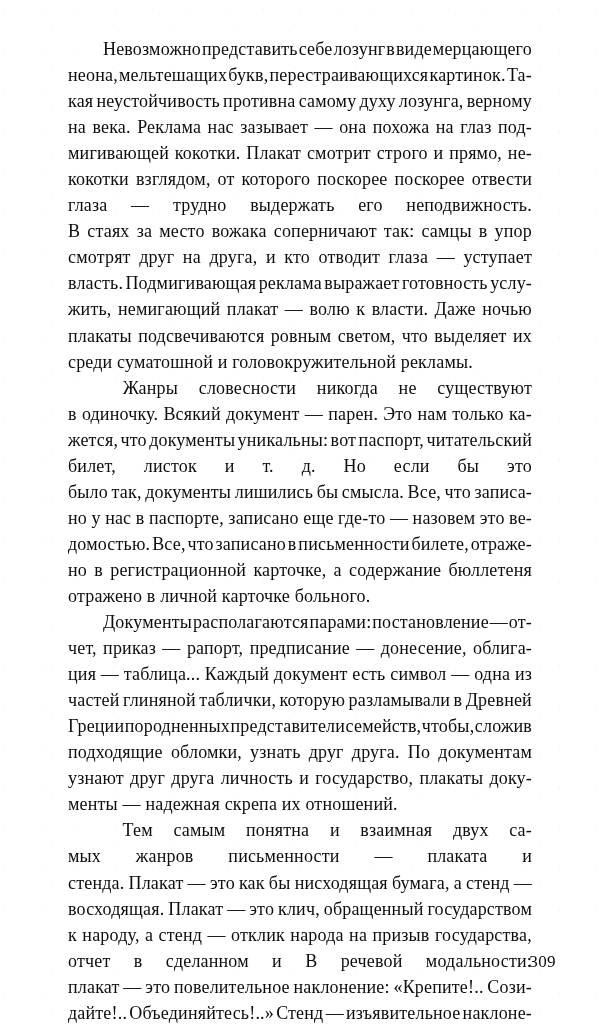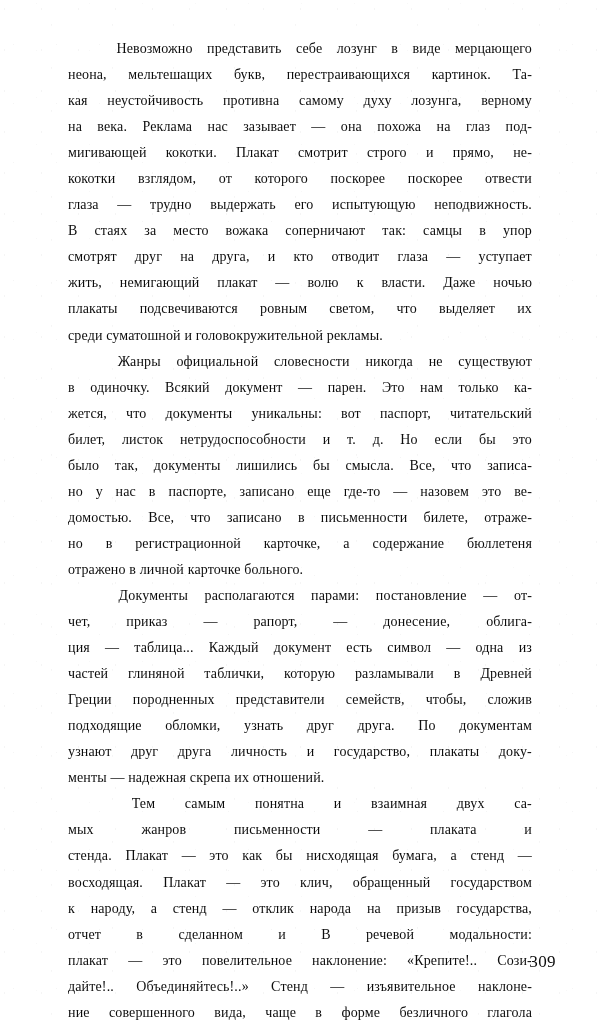--- a/index.html
+++ b/index.html
@@ -34,21 +34,21 @@
 
   .para {
     margin: 0;
     padding: 0;
   }
 
   
   .line {
     display: flex;
     white-space: pre;
-    font-size: 14px;
+    font-size: 18px;
     line-height: 26.05px;
     letter-spacing: 0.01em;
     height: 26.05px;
     align-items: baseline;
     text-align: right;
   }
   
   .line.just {
     justify-content: space-between;
   }
@@ -97,41 +97,42 @@
 <div class="scan-page">
 
   <div class="text-column" id="text-column">
       <div class="para">
         <div class="line just"><span class="indent"></span><span class="w">Невозможно</span><span class="w">представить</span><span class="w">себе</span><span class="w">лозунг</span><span class="w">в</span><span class="w">виде</span><span class="w">мерцающего</span></div>
         <div class="line just"><span class="w">неона,</span><span class="w">мельтешащих</span><span class="w">букв,</span><span class="w">перестраивающихся</span><span class="w">картинок.</span><span class="w">Та-</span></div>
         <div class="line just"><span class="w">кая</span><span class="w">неустойчивость</span><span class="w">противна</span><span class="w">самому</span><span class="w">духу</span><span class="w">лозунга,</span><span class="w">верному</span></div>
         <div class="line just"><span class="w">на</span><span class="w">века.</span><span class="w">Реклама</span><span class="w">нас</span><span class="w">зазывает</span><span class="w">—</span><span class="w">она</span><span class="w">похожа</span><span class="w">на</span><span class="w">глаз</span><span class="w">под-</span></div>
         <div class="line just"><span class="w">мигивающей</span><span class="w">кокотки.</span><span class="w">Плакат</span><span class="w">смотрит</span><span class="w">строго</span><span class="w">и</span><span class="w">прямо,</span><span class="w">не-</span></div>
         <div class="line just"><span class="w">кокотки</span><span class="w">взглядом,</span><span class="w">от</span><span class="w">которого</span><span class="w">поскорее</span><span class="w">поскорее</span><span class="w">отвести</span></div>
-        <div class="line just"><span class="w">глаза</span><span class="w">—</span><span class="w">трудно</span><span class="w">выдержать</span><span class="w">его</span><span class="w">испытующую</span><span class="w">неподвижность.</span></div>
+        <div class="line just"><span class="w">глаза</span><span class="w">—</span><span class="w">трудно</span><span class="w">выдержать</span><span class="w">его</span><span class="w">неподвижность.</span></div>
         <div class="line just"><span class="w">В</span><span class="w">стаях</span><span class="w">за</span><span class="w">место</span><span class="w">вожака</span><span class="w">соперничают</span><span class="w">так:</span><span class="w">самцы</span><span class="w">в</span><span class="w">упор</span></div>
         <div class="line just"><span class="w">смотрят</span><span class="w">друг</span><span class="w">на</span><span class="w">друга,</span><span class="w">и</span><span class="w">кто</span><span class="w">отводит</span><span class="w">глаза</span><span class="w">—</span><span class="w">уступает</span></div>
+        <div class="line just"><span class="w">власть.</span><span class="w">Подмигивающая</span><span class="w">реклама</span><span class="w">выражает</span><span class="w">готовность</span><span class="w">услу-</span></div>
         <div class="line just"><span class="w">жить,</span><span class="w">немигающий</span><span class="w">плакат</span><span class="w">—</span><span class="w">волю</span><span class="w">к</span><span class="w">власти.</span><span class="w">Даже</span><span class="w">ночью</span></div>
         <div class="line just"><span class="w">плакаты</span><span class="w">подсвечиваются</span><span class="w">ровным</span><span class="w">светом,</span><span class="w">что</span><span class="w">выделяет</span><span class="w">их</span></div>
         <div class="line last">среди суматошной и головокружительной рекламы.</div>
       </div>
       <div class="para">
-        <div class="line just"><span class="indent"></span><span class="w">Жанры</span><span class="w">официальной</span><span class="w">словесности</span><span class="w">никогда</span><span class="w">не</span><span class="w">существуют</span></div>
+        <div class="line just"><span class="indent"></span><span class="w">Жанры</span><span class="w">словесности</span><span class="w">никогда</span><span class="w">не</span><span class="w">существуют</span></div>
         <div class="line just"><span class="w">в</span><span class="w">одиночку.</span><span class="w">Всякий</span><span class="w">документ</span><span class="w">—</span><span class="w">парен.</span><span class="w">Это</span><span class="w">нам</span><span class="w">только</span><span class="w">ка-</span></div>
         <div class="line just"><span class="w">жется,</span><span class="w">что</span><span class="w">документы</span><span class="w">уникальны:</span><span class="w">вот</span><span class="w">паспорт,</span><span class="w">читательский</span></div>
-        <div class="line just"><span class="w">билет,</span><span class="w">листок</span><span class="w">нетрудоспособности</span><span class="w">и</span><span class="w">т.</span><span class="w">д.</span><span class="w">Но</span><span class="w">если</span><span class="w">бы</span><span class="w">это</span></div>
+        <div class="line just"><span class="w">билет,</span><span class="w">листок</span><span class="w">и</span><span class="w">т.</span><span class="w">д.</span><span class="w">Но</span><span class="w">если</span><span class="w">бы</span><span class="w">это</span></div>
         <div class="line just"><span class="w">было</span><span class="w">так,</span><span class="w">документы</span><span class="w">лишились</span><span class="w">бы</span><span class="w">смысла.</span><span class="w">Все,</span><span class="w">что</span><span class="w">записа-</span></div>
         <div class="line just"><span class="w">но</span><span class="w">у</span><span class="w">нас</span><span class="w">в</span><span class="w">паспорте,</span><span class="w">записано</span><span class="w">еще</span><span class="w">где-то</span><span class="w">—</span><span class="w">назовем</span><span class="w">это</span><span class="w">ве-</span></div>
         <div class="line just"><span class="w">домостью.</span><span class="w">Все,</span><span class="w">что</span><span class="w">записано</span><span class="w">в</span><span class="w">письменности</span><span class="w">билете,</span><span class="w">отраже-</span></div>
         <div class="line just"><span class="w">но</span><span class="w">в</span><span class="w">регистрационной</span><span class="w">карточке,</span><span class="w">а</span><span class="w">содержание</span><span class="w">бюллетеня</span></div>
         <div class="line last">отражено в личной карточке больного.</div>
       </div>
       <div class="para">
         <div class="line just"><span class="indent"></span><span class="w">Документы</span><span class="w">располагаются</span><span class="w">парами:</span><span class="w">постановление</span><span class="w">—</span><span class="w">от-</span></div>
-        <div class="line just"><span class="w">чет,</span><span class="w">приказ</span><span class="w">—</span><span class="w">рапорт,</span><span class="w">—</span><span class="w">донесение,</span><span class="w">облига-</span></div>
+        <div class="line just"><span class="w">чет,</span><span class="w">приказ</span><span class="w">—</span><span class="w">рапорт,</span><span class="w">предписание</span><span class="w">—</span><span class="w">донесение,</span><span class="w">облига-</span></div>
         <div class="line just"><span class="w">ция</span><span class="w">—</span><span class="w">таблица...</span><span class="w">Каждый</span><span class="w">документ</span><span class="w">есть</span><span class="w">символ</span><span class="w">—</span><span class="w">одна</span><span class="w">из</span></div>
         <div class="line just"><span class="w">частей</span><span class="w">глиняной</span><span class="w">таблички,</span><span class="w">которую</span><span class="w">разламывали</span><span class="w">в</span><span class="w">Древней</span></div>
         <div class="line just"><span class="w">Греции</span><span class="w">породненных</span><span class="w">представители</span><span class="w">семейств,</span><span class="w">чтобы,</span><span class="w">сложив</span></div>
         <div class="line just"><span class="w">подходящие</span><span class="w">обломки,</span><span class="w">узнать</span><span class="w">друг</span><span class="w">друга.</span><span class="w">По</span><span class="w">документам</span></div>
         <div class="line just"><span class="w">узнают</span><span class="w">друг</span><span class="w">друга</span><span class="w">личность</span><span class="w">и</span><span class="w">государство,</span><span class="w">плакаты</span><span class="w">доку-</span></div>
         <div class="line last">менты — надежная скрепа их отношений.</div>
       </div>
       <div class="para">
         <div class="line just"><span class="indent"></span><span class="w">Тем</span><span class="w">самым</span><span class="w">понятна</span><span class="w">и</span><span class="w">взаимная</span><span class="w">двух</span><span class="w">са-</span></div>
         <div class="line just"><span class="w">мых</span><span class="w">жанров</span><span class="w">письменности</span><span class="w">—</span><span class="w">плаката</span><span class="w">и</span></div>

